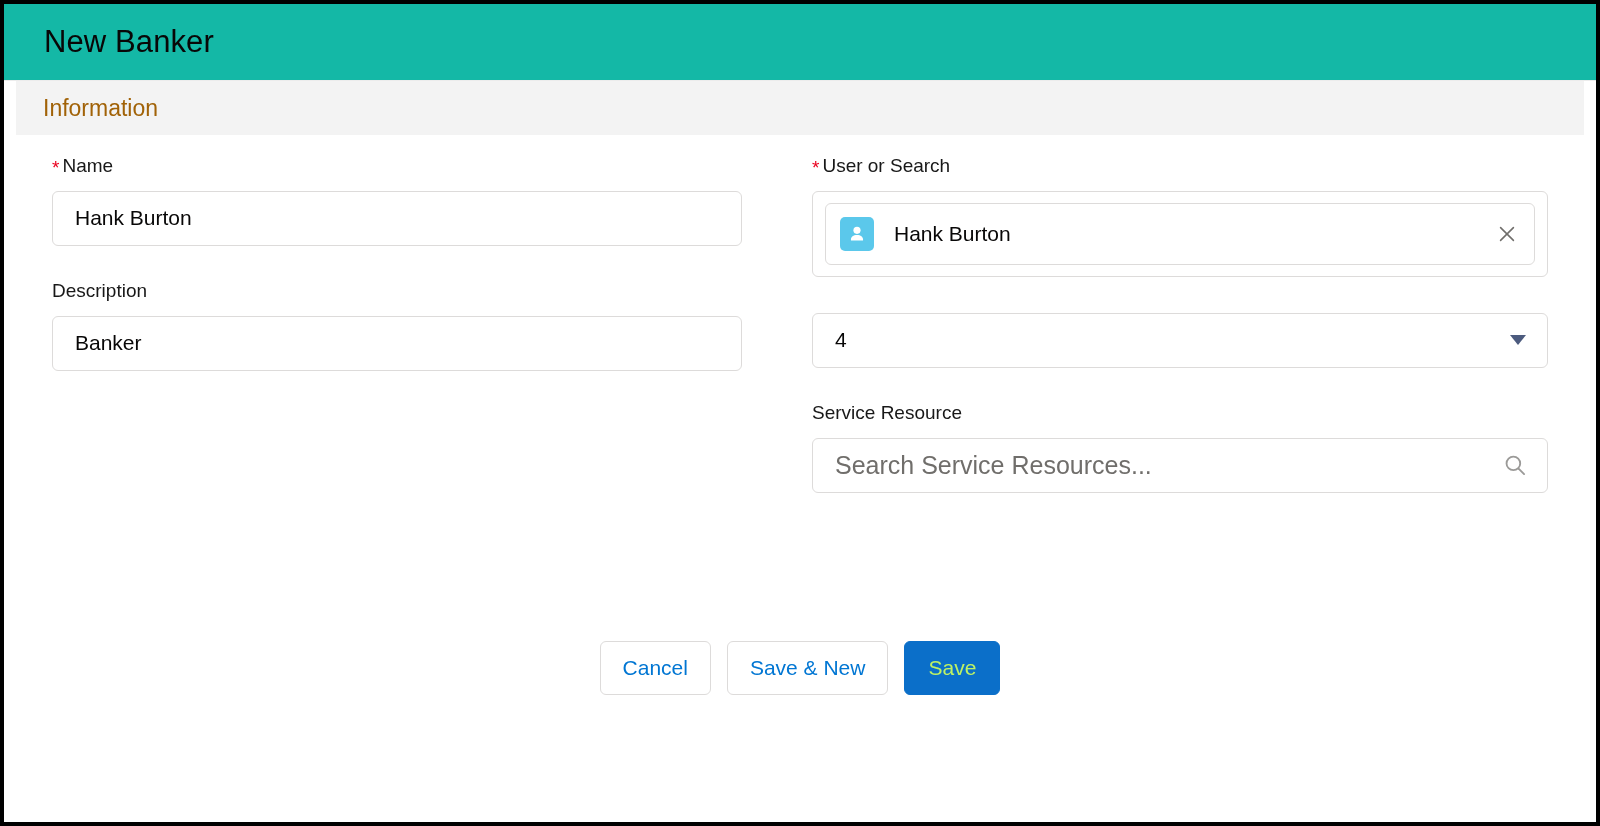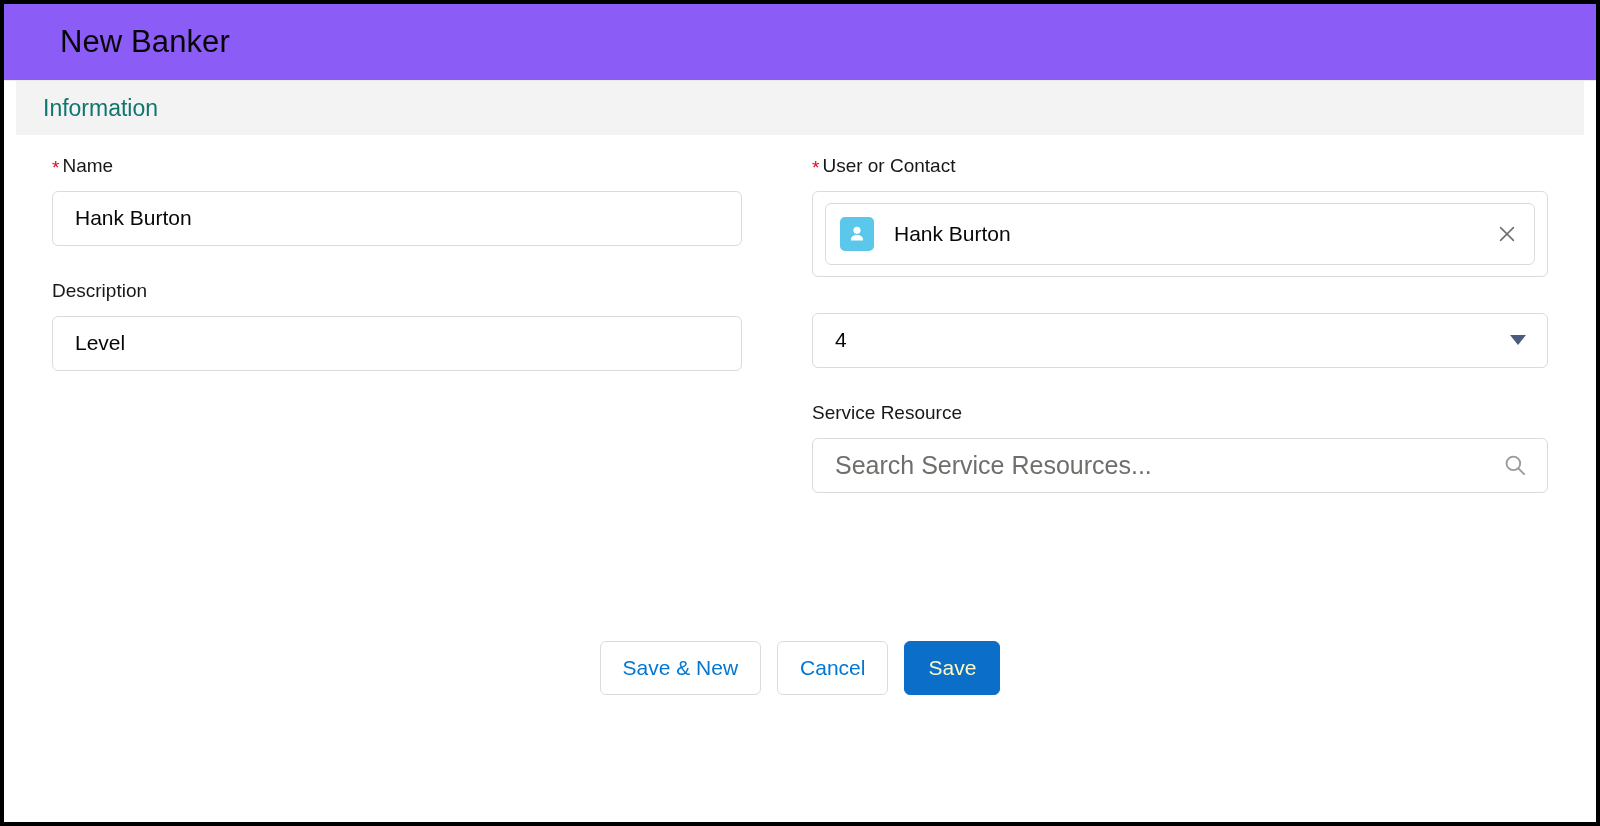--- a/index.html
+++ b/index.html
@@ -22,24 +22,24 @@
     height: 826px;
     border: 4px solid #000000;
     background: #ffffff;
     overflow: hidden;
   }
 
   
   .modal-header {
     box-sizing: border-box;
     height: 76px;
-    padding: 0 0 0 56px;
+    padding: 0 0 0 40px;
     display: flex;
     align-items: flex-end;
-    background: #8b5cf6;
+    background: #14b8a6;
   }
   .modal-title {
     font-size: 31px;
     font-weight: 400;
     color: #080707;
     letter-spacing: 0.1px;
     line-height: 1.1;
   }
 
   
@@ -51,21 +51,21 @@
     box-sizing: border-box;
     height: 54px;
     background: #f3f3f3;
     display: flex;
     align-items: center;
     padding-left: 27px;
   }
   .section-title {
     font-size: 23px;
     font-weight: 400;
-    color: #0f766e;
+    color: #a16207;
   }
 
   
   .form-body {
     box-sizing: border-box;
     padding: 20px 48px 0 48px;
   }
   .form-grid {
     display: flex;
     gap: 0;
@@ -235,21 +235,21 @@
     white-space: nowrap;
   }
   .btn-neutral {
     background: #ffffff;
     border: 1px solid #dddbda;
     color: #0176d3;
   }
   .btn-brand {
     background: #0b6fc9;
     border: 1px solid #0b6fc9;
-    color: #fef9c3;
+    color: #bef264;
   }
 </style>
 </head>
 <body>
 
 <div class="screen-frame">
 
   <div class="modal-header">
     <h1 class="modal-title">New Banker</h1>
   </div>
@@ -273,31 +273,31 @@
             <span class="val">Hank Burton</span>
           </div>
         </div>
 
         <div class="field" style="margin-top:34px;">
         </div>
 
         <div class="field tight" style="margin-top:34px;">
           <label class="field-label">Description</label>
           <div class="text-input">
-            <span class="val">Level</span>
+            <span class="val">Banker</span>
           </div>
         </div>
 
       </div>
 
       <div class="col col-right">
 
         <div class="field">
           <label class="field-label">
-            <span class="req-star">*</span><span>User or Contact</span>
+            <span class="req-star">*</span><span>User or Search</span>
           </label>
           <div class="lookup-box">
             <div class="pill">
               <span class="avatar">
                 <svg width="22" height="22" viewBox="0 0 24 24" aria-hidden="true">
                   <circle cx="12" cy="8" r="3.9" fill="#ffffff"></circle>
                   <path d="M12 13.2c-4.1 0-6.6 2.3-6.6 4.6v1.4h13.2v-1.4c0-2.3-2.5-4.6-6.6-4.6z" fill="#ffffff"></path>
                 </svg>
               </span>
               <span class="pill-label">Hank Burton</span>
@@ -332,20 +332,20 @@
               </svg>
             </span>
           </div>
         </div>
 
       </div>
 
     </div>
 
     <div class="footer">
+      <button class="btn btn-neutral">Cancel</button>
       <button class="btn btn-neutral">Save &amp; New</button>
-      <button class="btn btn-neutral">Cancel</button>
       <button class="btn btn-brand">Save</button>
     </div>
 
   </div>
 
 </div>
 
 </body></html>

